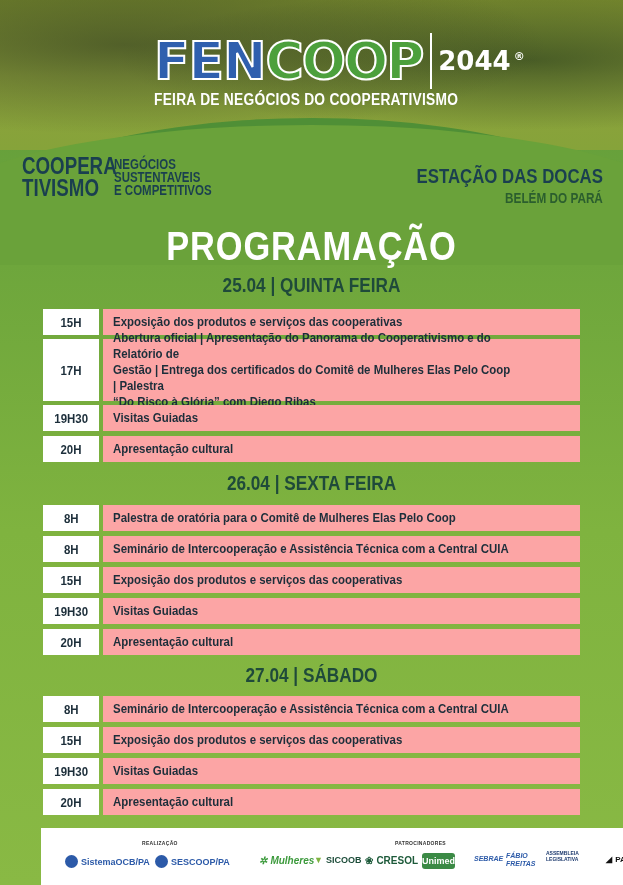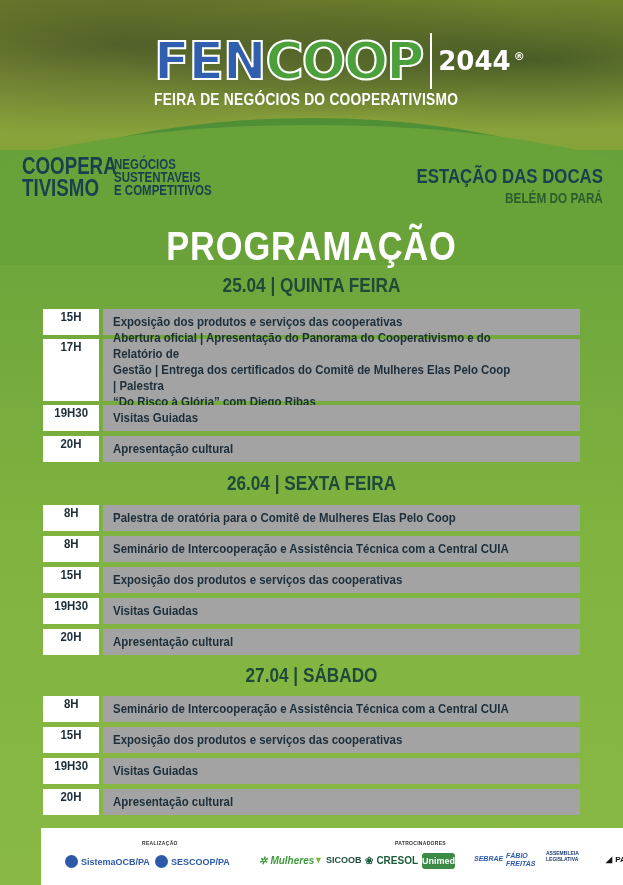--- a/index.html
+++ b/index.html
@@ -72,25 +72,25 @@
       transform: scaleX(0.86);
     }
     .day-title {
       position: absolute; left: 0; width: 623px; text-align: center; color: #1f4a3a; font-weight: bold; font-size: 20px;
       transform: scaleX(0.86);
     }
     .row {
       position: absolute; left: 43px; width: 537px; display: flex; gap: 4px;
     }
     .cell-time {
-      width: 56px; background: #fff; display: flex; justify-content: center;
+      width: 56px; background: #fff; display: flex; align-items: center; justify-content: center;
       color: #1c2e3a; font-weight: bold; font-size: 13px;
     }
     .cell-desc {
-      flex: 1; background: #a3a3a3; display: flex; align-items: center; padding: 0 10px;
+      flex: 1; background: #fca5a5; display: flex; align-items: center; padding: 0 10px;
       color: #1c2e3a; font-weight: bold; font-size: 13px; line-height: 16px;
     }
     .cell-desc span { display: inline-block; transform: scaleX(0.88); transform-origin: left; white-space: pre-line; }
     .cell-time span { display: inline-block; transform: scaleX(0.88); }
     .footer {
       position: absolute; left: 0; top: 828px; width: 621px; height: 57px; background: #ffffff; margin-left: 41px;
     }
     .footer-label {
       position: absolute; top: 12px; font-size: 5px; font-weight: bold; color: #333; letter-spacing: 0.3px;
     }

